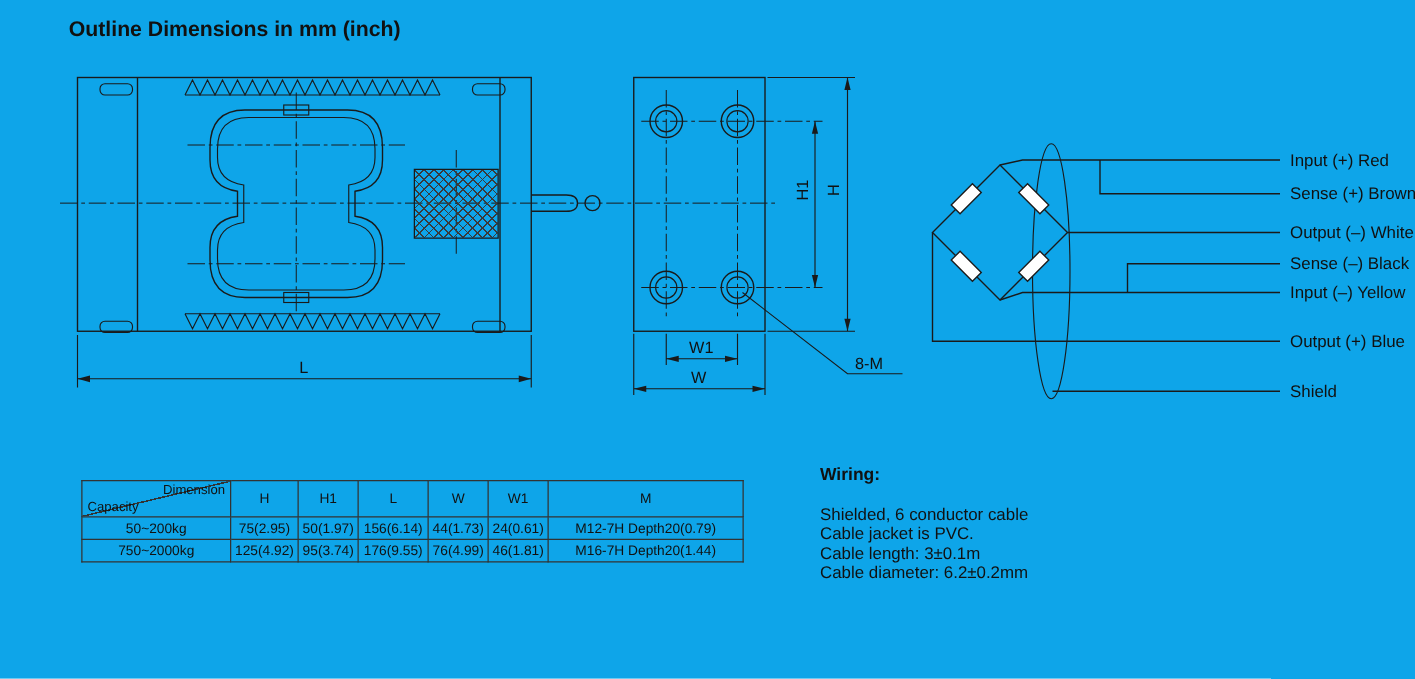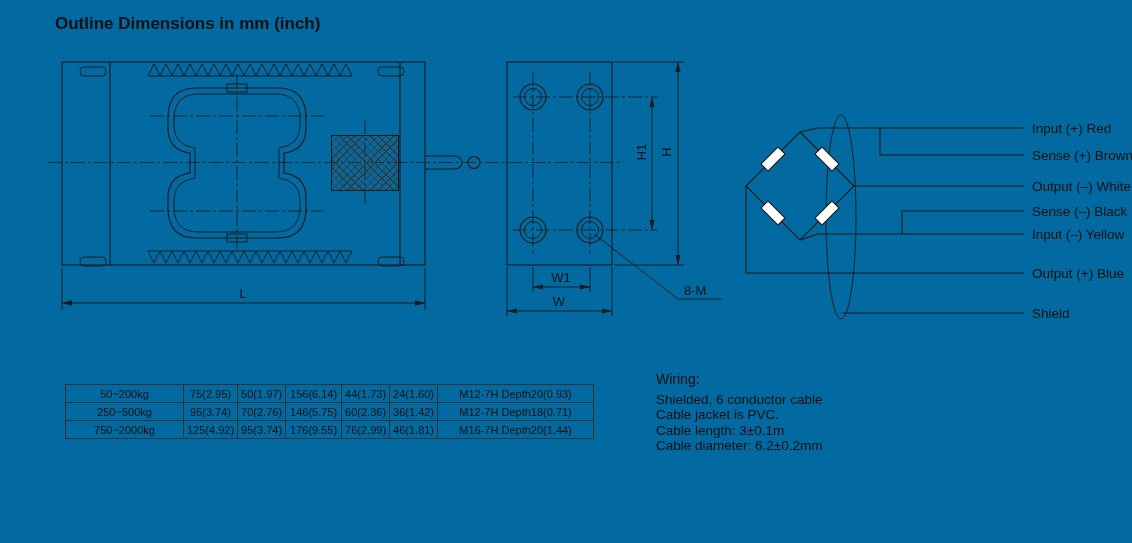--- a/index.html
+++ b/index.html
@@ -1,17 +1,17 @@
 <!DOCTYPE html>
 <html><head>
 <meta charset="utf-8">
 <style>
   * { margin:0; padding:0; box-sizing:border-box; }
   html,body { background:#fff; }
-  .page { position:relative; width:1132px; height:543px; background:#0369a1;
+  .page { position:relative; width:1132px; height:543px; background:#0ea5e9;
           font-family:"Liberation Sans", sans-serif; color:#111; overflow:hidden; }
   .title { position:absolute; left:55px; top:14px; font-size:17px; font-weight:bold; }
   svg.drawing { position:absolute; left:0; top:0; }
   .ln  { stroke:#1a1a1a; stroke-width:1.1; fill:none; }
   .thin{ stroke-width:0.9; }
   .cl  { stroke:#1a1a1a; stroke-width:0.8; fill:none; stroke-dasharray:14 3 3 3; }
   .ar  { fill:#1a1a1a; stroke:none; }
   .res { fill:#fff; stroke:#1a1a1a; stroke-width:1.1; }
   .dimtext  { font-family:"Liberation Sans",sans-serif; font-size:13px; fill:#111; }
   .wiretext { font-family:"Liberation Sans",sans-serif; font-size:13.5px; fill:#111; }
@@ -25,21 +25,21 @@
   .dim-table td { border:1px solid #333; text-align:center; padding:0 3px;
                   height:18px; white-space:nowrap; font-weight:normal; }
   .dim-table td.corner-td { padding:0; }
   .corner { position:relative; width:118px; height:28px;
             background:linear-gradient(to bottom right,
               transparent calc(50% - 0.6px), #333 calc(50% - 0.6px),
               #333 calc(50% + 0.6px), transparent calc(50% + 0.6px)); }
   .corner .top    { position:absolute; right:4px; top:1px;  font-size:10.5px; }
   .corner .bottom { position:absolute; left:4px; bottom:1px; font-size:10.5px; }
   .notes { position:absolute; left:656px; top:372px; font-size:13.5px; line-height:15.5px; }
-  .notes .hd { font-size:14px; font-weight:normal; margin-bottom:4px; }
+  .notes .hd { font-size:14px; font-weight:bold; margin-bottom:16px; }
 </style>
 </head>
 <body>
 
 <div class="page">
 
   <div class="title">Outline Dimensions in mm (inch)</div>
 
   <svg class="drawing" width="1132" height="543" viewBox="0 0 1132 543">
 
@@ -144,44 +144,49 @@
     <colgroup>
       <col style="width:118px">
         <col style="width:52px">
         <col style="width:46px">
       <col style="width:56px">
         <col style="width:46px">
         <col style="width:44px">
         <col style="width:156px">
     </colgroup>
     <tbody>
+        <tr>
+      <td class="corner-td">
+        <div class="corner">
+          <span class="top">Dimension</span>
+          <span class="bottom">Capacity</span>
+        </div>
+      </td>
+      <td>H</td>
+      <td>H1</td>
+      <td>L</td>
+      <td>W</td>
+      <td>W1</td>
+      <td>M</td>
+    </tr>
     <tr>
       <td>50~200kg</td>
       <td>75(2.95)</td>
       <td>50(1.97)</td>
       <td>156(6.14)</td>
       <td>44(1.73)</td>
-      <td>24(1.60)</td>
-      <td>M12-7H Depth20(0.93)</td>
-    </tr>
-    <tr>
-      <td>250~500kg</td>
-      <td>95(3.74)</td>
-      <td>70(2.76)</td>
-      <td>146(5.75)</td>
-      <td>60(2.36)</td>
-      <td>36(1.42)</td>
-      <td>M12-7H Depth18(0.71)</td>
+      <td>24(0.61)</td>
+      <td>M12-7H Depth20(0.79)</td>
     </tr>
     <tr>
       <td>750~2000kg</td>
       <td>125(4.92)</td>
       <td>95(3.74)</td>
       <td>176(9.55)</td>
-      <td>76(2.99)</td>
+      <td>76(4.99)</td>
       <td>46(1.81)</td>
       <td>M16-7H Depth20(1.44)</td>
     </tr>
   </tbody>
     </table>
 
   <div class="notes">
     <div class="hd">Wiring:</div>
     <div>Shielded, 6 conductor cable</div>
     <div>Cable jacket is PVC.</div>

